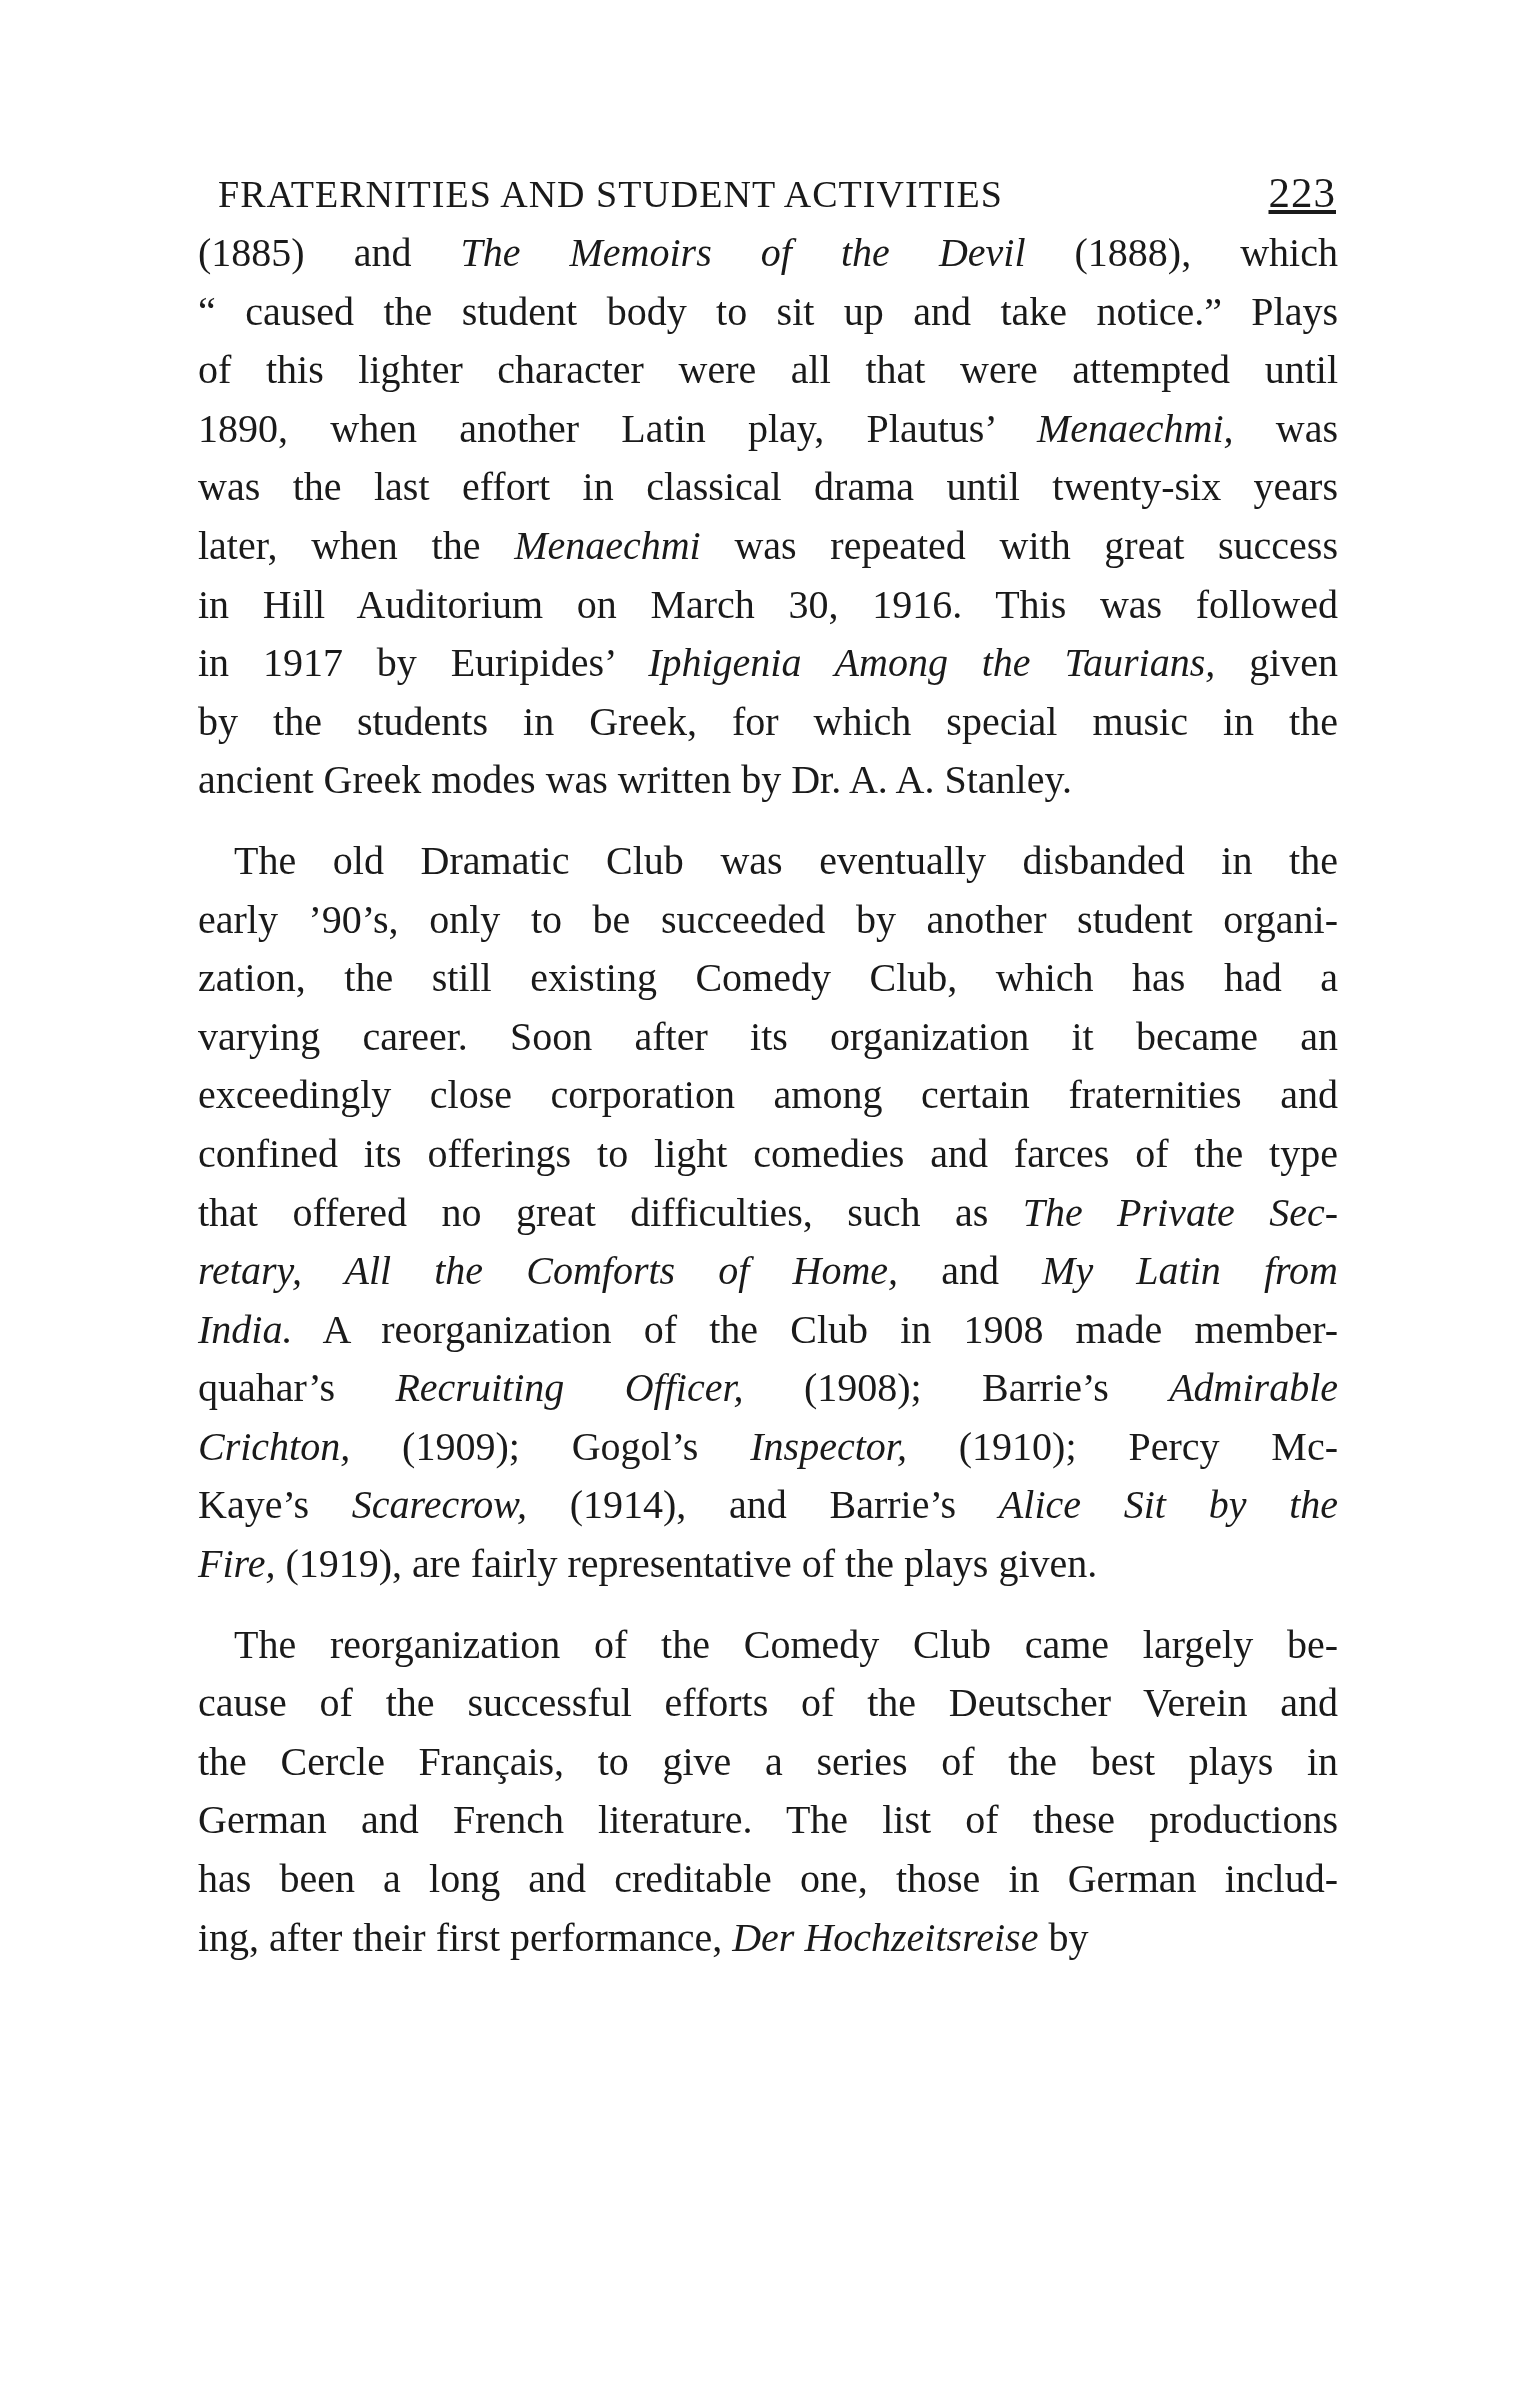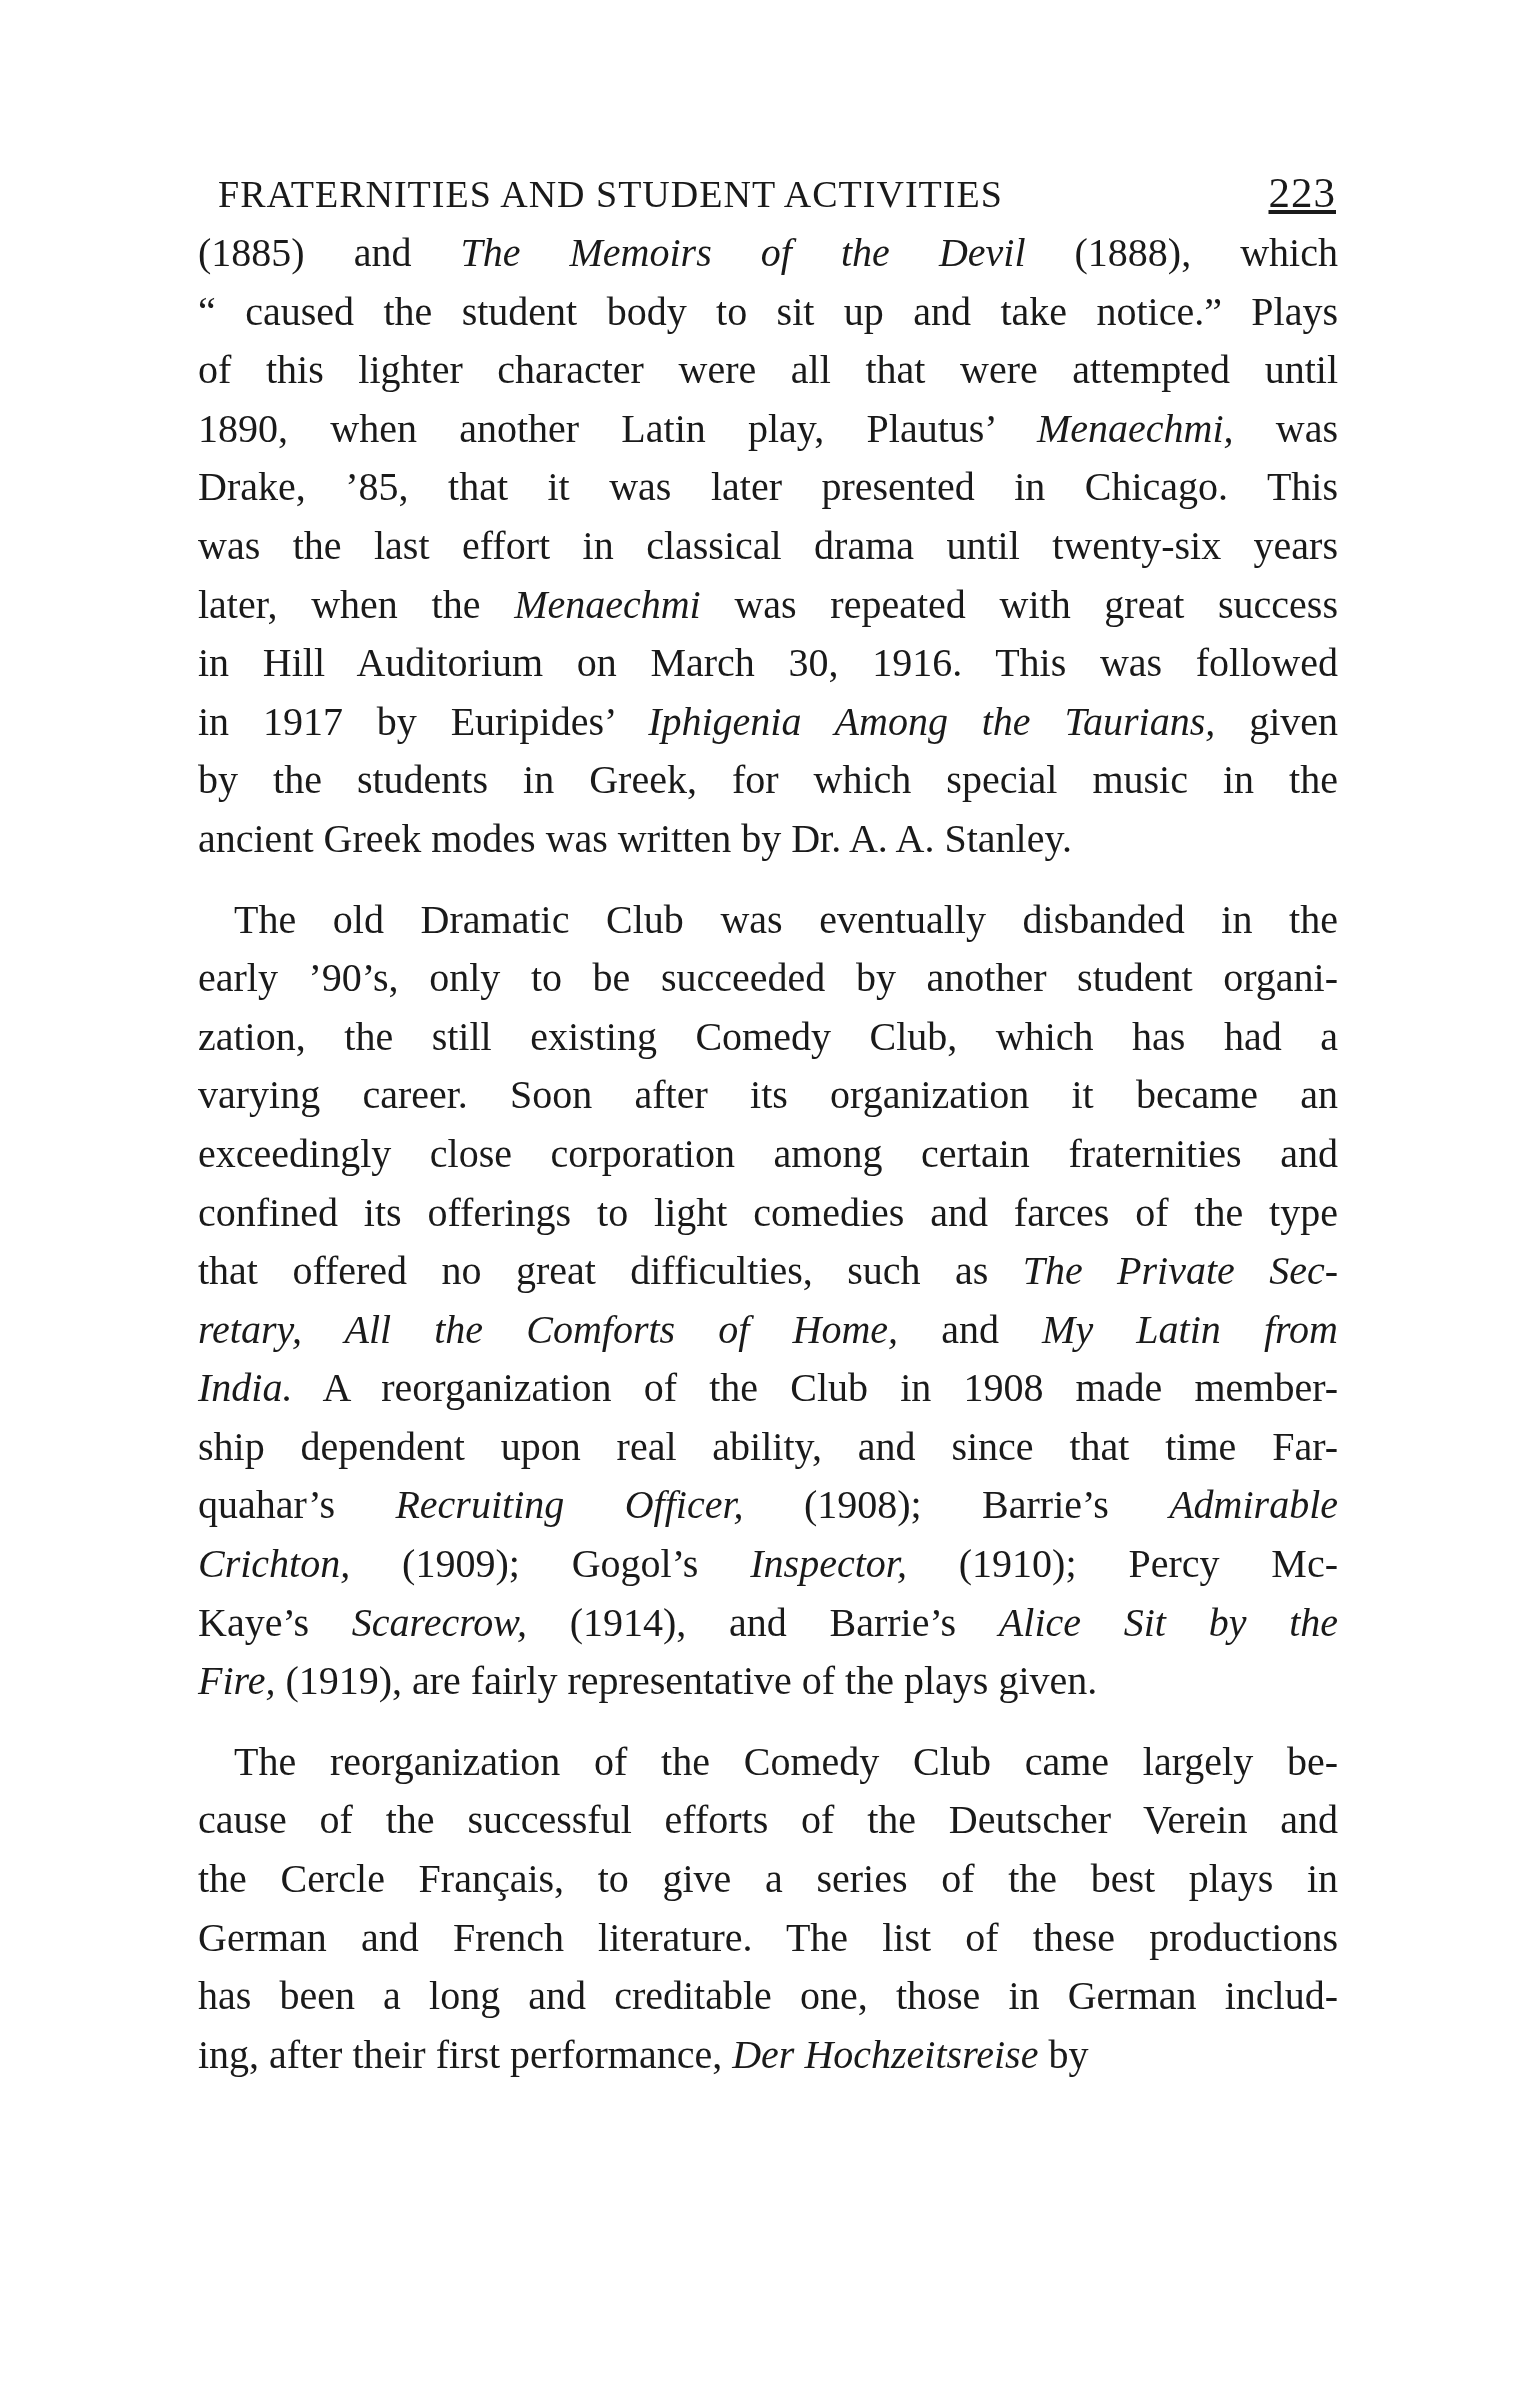--- a/index.html
+++ b/index.html
@@ -54,39 +54,37 @@
   <div class="running-head">
     <span class="title">FRATERNITIES AND STUDENT ACTIVITIES</span>
     <span class="pno">223</span>
   </div>
   <div id="body-text">
       <div class="para">
         <span class="line"><span>(1885) and </span><i>The Memoirs of the Devil</i><span> (1888), which</span></span>
         <span class="line"><span>“ caused the student body to sit up and take notice.” Plays</span></span>
         <span class="line"><span>of this lighter character were all that were attempted until</span></span>
         <span class="line"><span>1890, when another Latin play, Plautus’ </span><i>Menaechmi,</i><span> was</span></span>
-        <span class="line"><span>Drake, ’85, that it was later presented in Chicago. This</span></span>
         <span class="line"><span>was the last effort in classical drama until twenty-six years</span></span>
         <span class="line"><span>later, when the </span><i>Menaechmi</i><span> was repeated with great success</span></span>
         <span class="line"><span>in Hill Auditorium on March 30, 1916. This was followed</span></span>
         <span class="line"><span>in 1917 by Euripides’ </span><i>Iphigenia Among the Taurians,</i><span> given</span></span>
         <span class="line"><span>by the students in Greek, for which special music in the</span></span>
         <span class="line last"><span>ancient Greek modes was written by Dr. A. A. Stanley.</span></span>
       </div>
       <div class="para">
         <span class="line indent"><span>The old Dramatic Club was eventually disbanded in the</span></span>
         <span class="line"><span>early ’90’s, only to be succeeded by another student organi-</span></span>
         <span class="line"><span>zation, the still existing Comedy Club, which has had a</span></span>
         <span class="line"><span>varying career. Soon after its organization it became an</span></span>
         <span class="line"><span>exceedingly close corporation among certain fraternities and</span></span>
         <span class="line"><span>confined its offerings to light comedies and farces of the type</span></span>
         <span class="line"><span>that offered no great difficulties, such as </span><i>The Private Sec-</i></span>
         <span class="line"><i>retary, All the Comforts of Home,</i><span> and </span><i>My Latin from</i></span>
         <span class="line"><i>India.</i><span> A reorganization of the Club in 1908 made member-</span></span>
-        <span class="line"><span>ship dependent upon real ability, and since that time Far-</span></span>
         <span class="line"><span>quahar’s </span><i>Recruiting Officer,</i><span> (1908); Barrie’s </span><i>Admirable</i></span>
         <span class="line"><i>Crichton,</i><span> (1909); Gogol’s </span><i>Inspector,</i><span> (1910); Percy Mc-</span></span>
         <span class="line"><span>Kaye’s </span><i>Scarecrow,</i><span> (1914), and Barrie’s </span><i>Alice Sit by the</i></span>
         <span class="line last"><i>Fire,</i><span> (1919), are fairly representative of the plays given.</span></span>
       </div>
       <div class="para">
         <span class="line indent"><span>The reorganization of the Comedy Club came largely be-</span></span>
         <span class="line"><span>cause of the successful efforts of the Deutscher Verein and</span></span>
         <span class="line"><span>the Cercle Français, to give a series of the best plays in</span></span>
         <span class="line"><span>German and French literature. The list of these productions</span></span>

